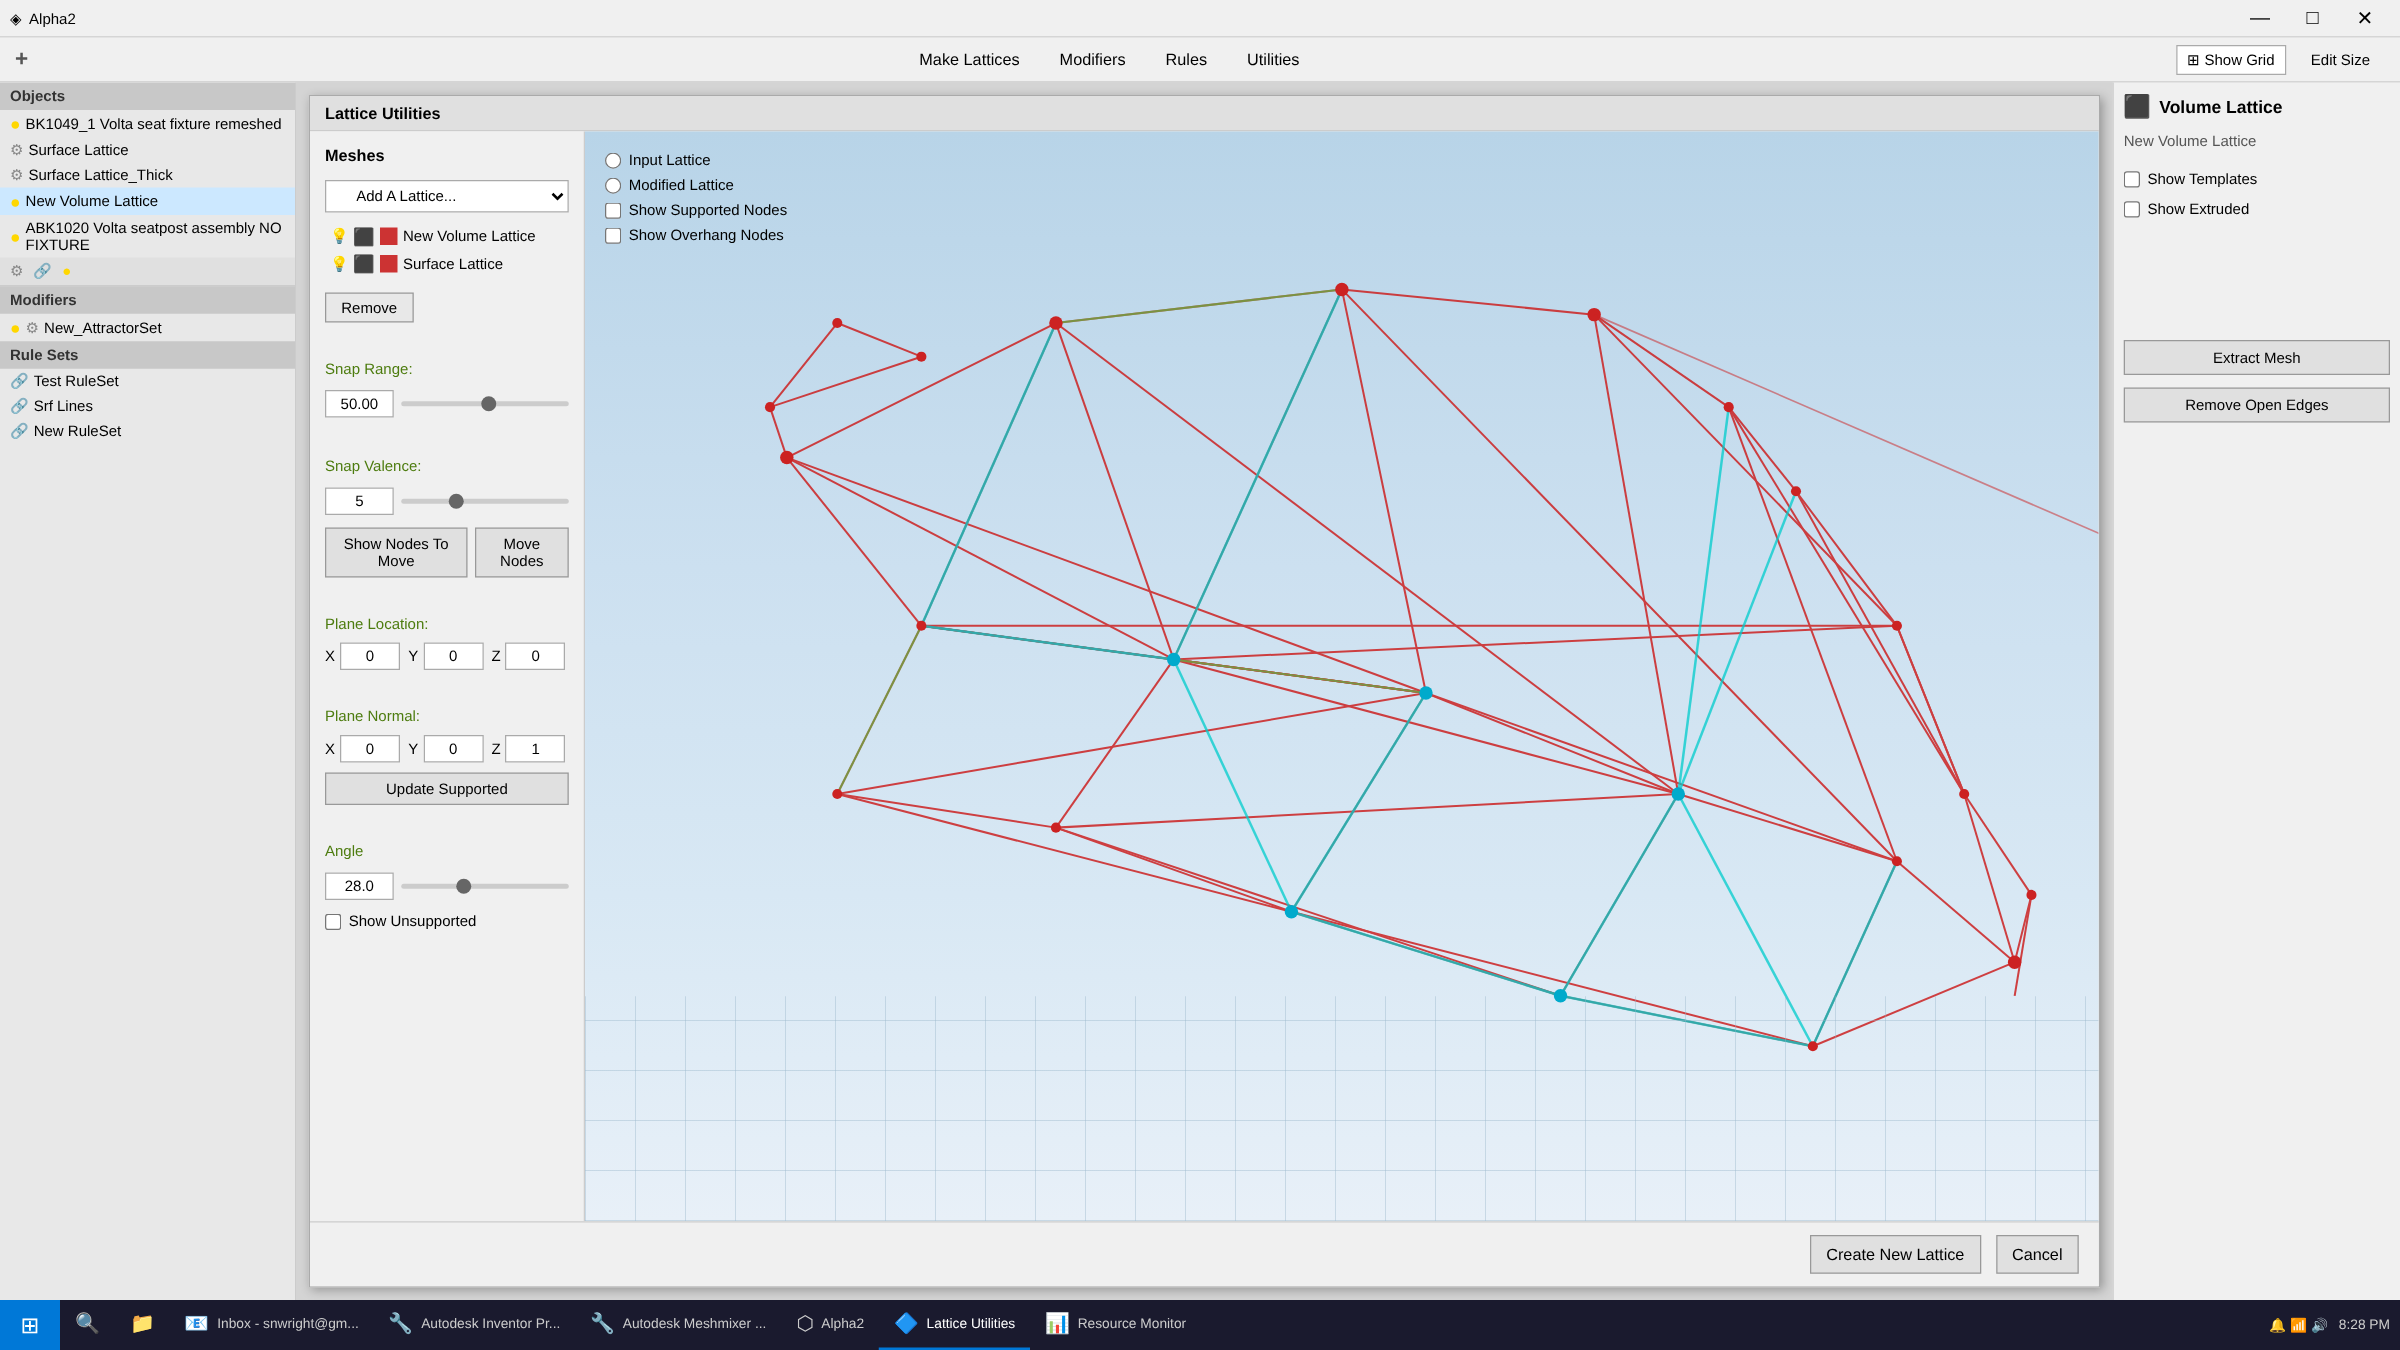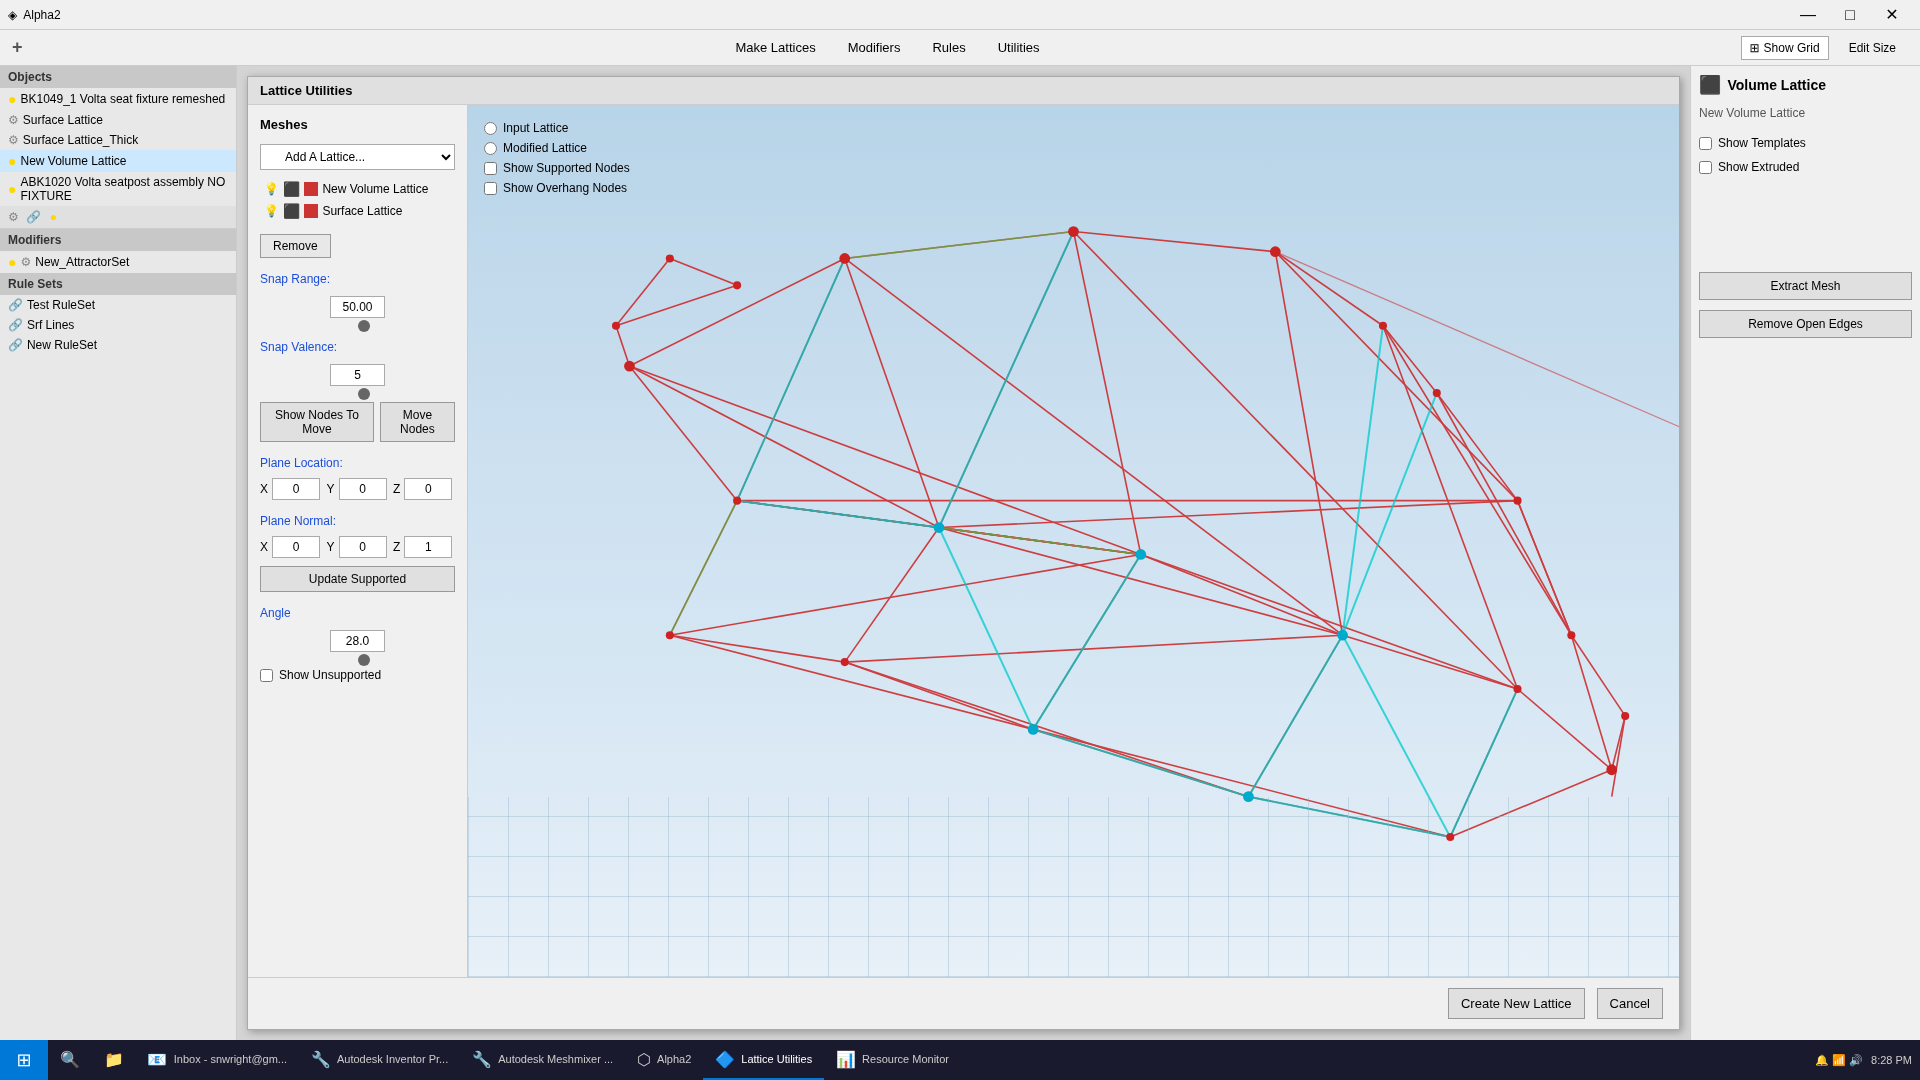--- a/index.html
+++ b/index.html
@@ -182,22 +182,22 @@
     .remove-btn {
       padding: 4px 12px;
       background: #e8e8e8;
       border: 1px solid #999;
       cursor: pointer;
       font-size: 12px;
       align-self: flex-start;
       margin-top: 4px;
     }
 
-    .label-row { font-size: 12px; color: #1d4ed8; margin-top: 6px; }
-    .input-row { display: flex; align-items: center; gap: 6px; margin: 2px 0; flex-direction: column; }
+    .label-row { font-size: 12px; color: #4d7c0f; margin-top: 22px; }
+    .input-row { display: flex; align-items: center; gap: 6px; margin: 2px 0; }
     .num-input {
       width: 55px;
       padding: 3px 4px;
       border: 1px solid #aaa;
       background: white;
       font-size: 12px;
       text-align: center;
     }
     .slider-track {
       flex: 1;

